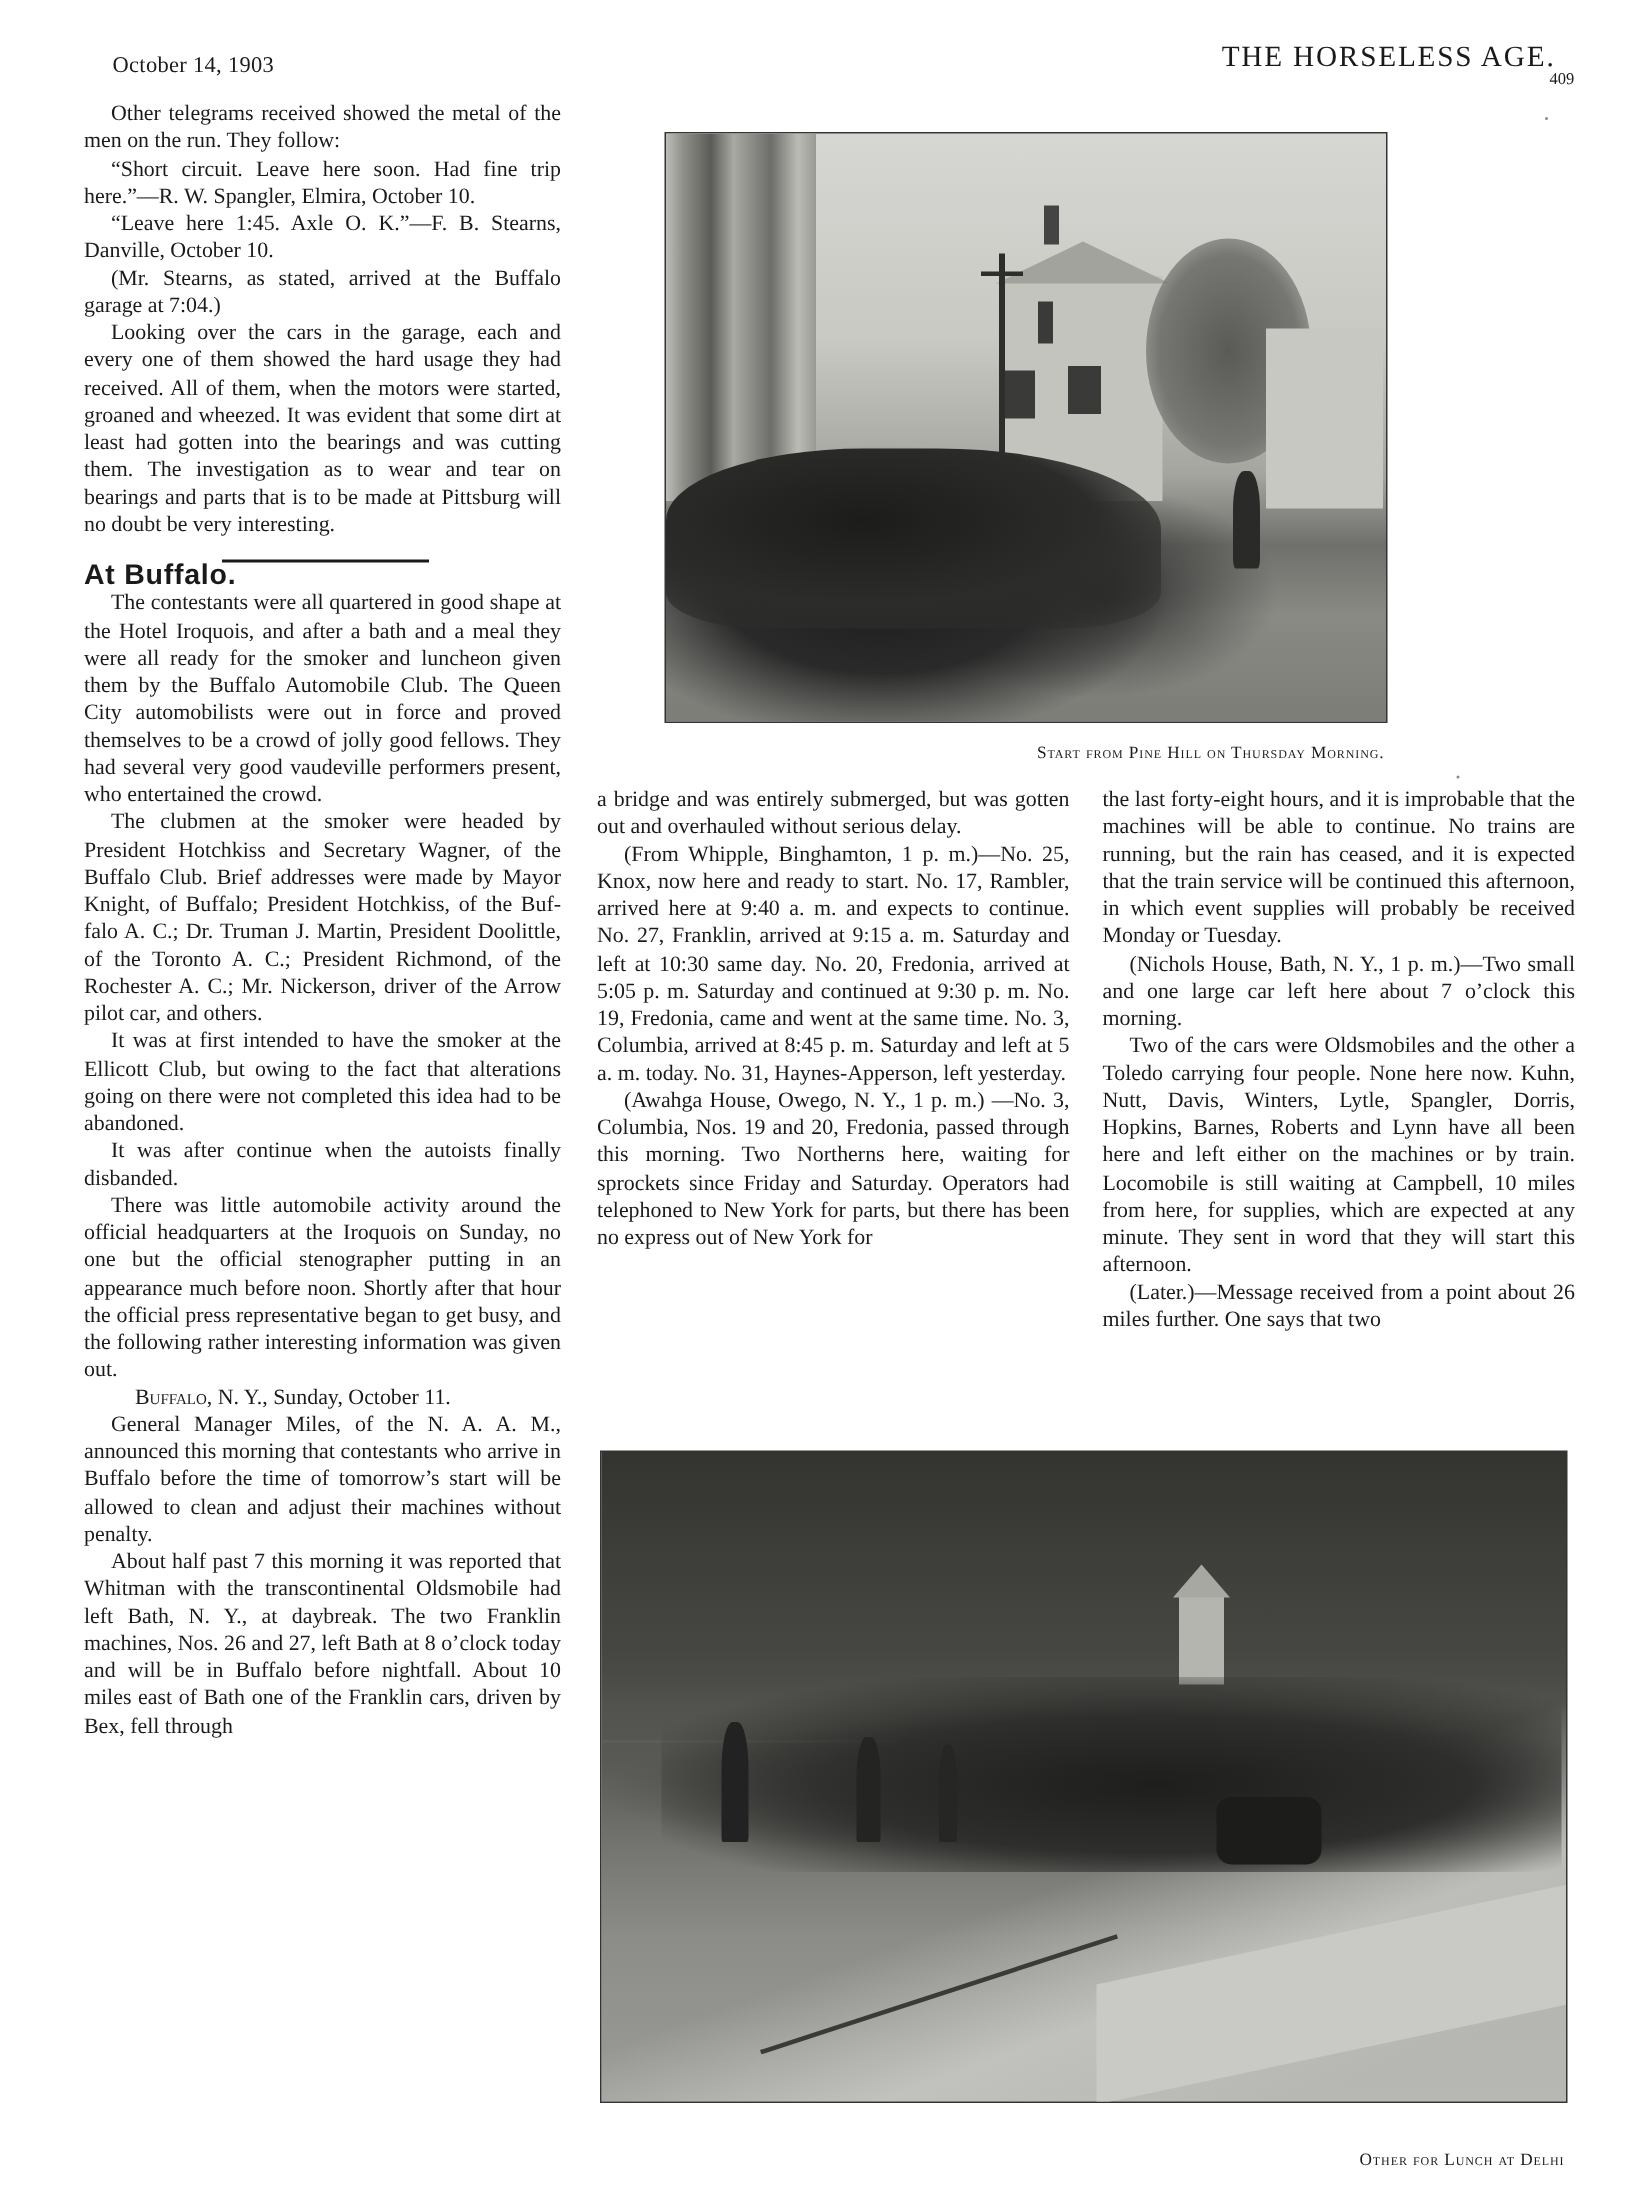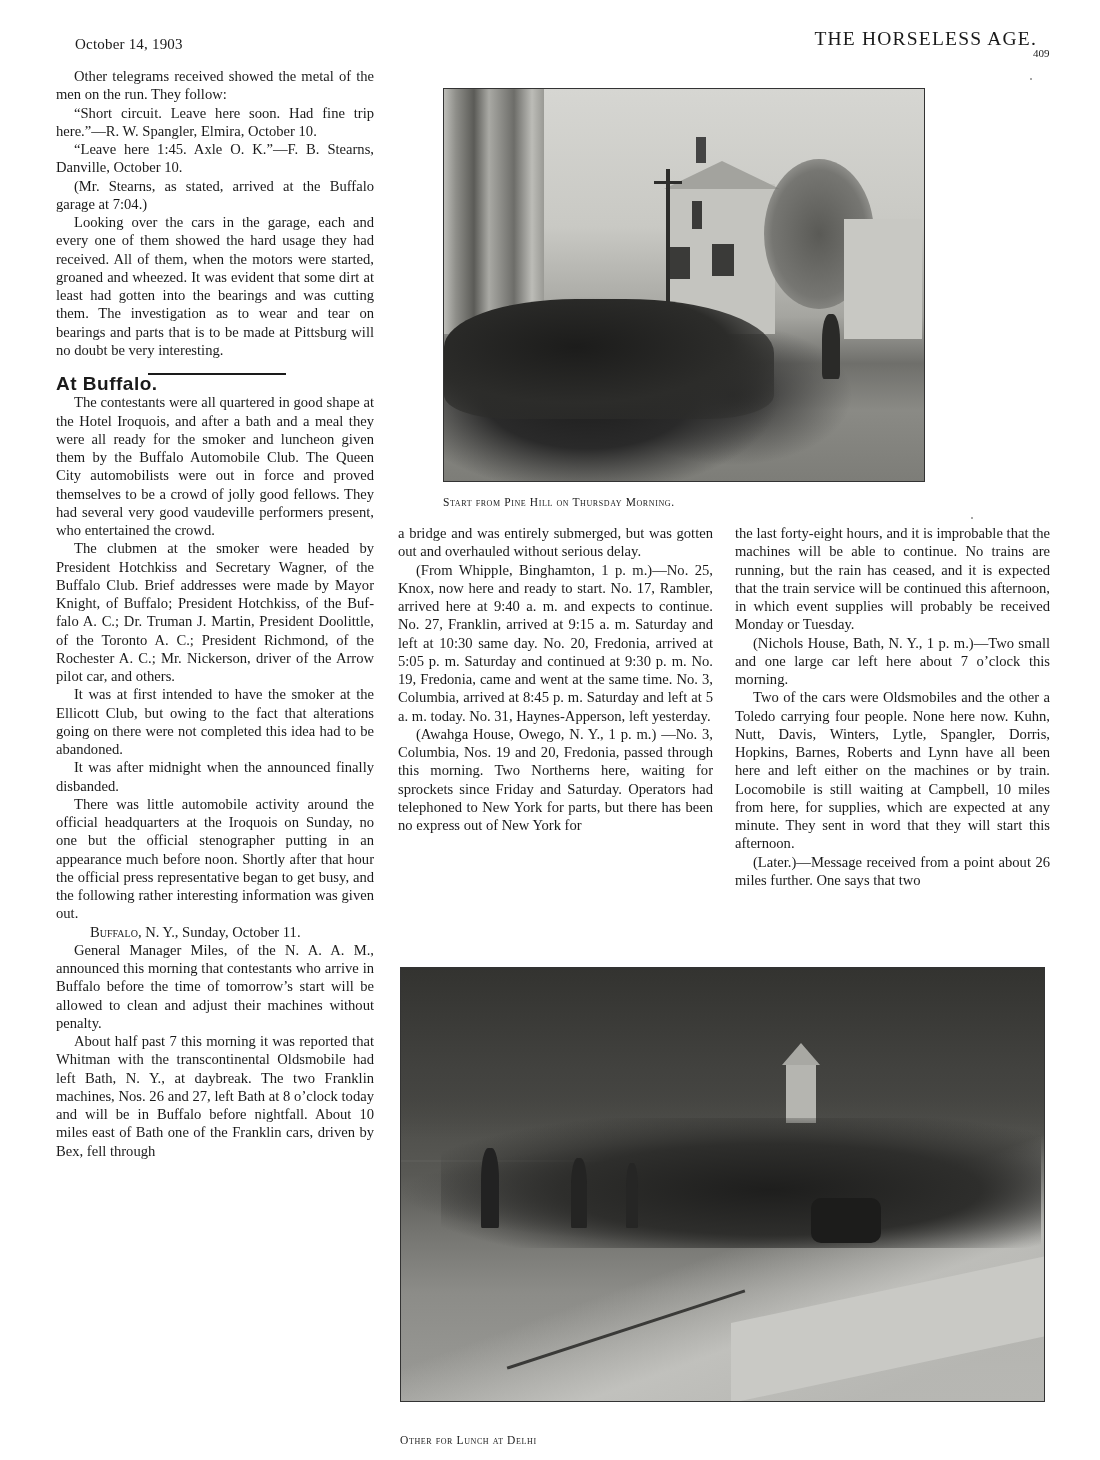--- a/index.html
+++ b/index.html
@@ -41,21 +41,21 @@
   }
   .photo-bot { left: 400px; top: 967px; width: 643px; height: 433px;
     background:
       linear-gradient(160deg, rgba(230,230,226,0) 60%, rgba(200,200,196,0.85) 75%, rgba(190,190,186,0.8) 90%),
       radial-gradient(ellipse 55% 12% at 55% 52%, #2a2a2a 0%, rgba(42,42,42,0) 100%),
       linear-gradient(180deg, #3b3b38 0%, #4a4a46 30%, #595955 48%, #767672 62%, #8c8c88 75%, #9b9b97 100%);
   }
   .ph-shape { position: absolute; }
   .caption {
     position: absolute; font-size: 11.5px; letter-spacing: 0.6px; font-variant: small-caps;
-    text-align: left;
+    text-align: right;
   }
   .cap-top { left: 443px; width: 480px; top: 496px; }
   .cap-bot { left: 400px; width: 643px; top: 1434px; }
 </style>
 </head>
 <body>
 
 <div class="hdr">
   <span class="hdr-date">October 14, 1903</span>
   <span class="hdr-title">THE HORSELESS AGE.</span>
@@ -68,21 +68,21 @@
   <p>Other telegrams received showed the metal of the men on the run. They fol­low:</p>
   <p>“Short circuit. Leave here soon. Had fine trip here.”—R. W. Spangler, Elmira, October 10.</p>
   <p>“Leave here 1:45. Axle O. K.”—F. B. Stearns, Danville, October 10.</p>
   <p>(Mr. Stearns, as stated, arrived at the Buffalo garage at 7:04.)</p>
   <p>Looking over the cars in the garage, each and every one of them showed the hard usage they had received. All of them, when the motors were started, groaned and wheezed. It was evident that some dirt at least had gotten into the bearings and was cutting them. The investigation as to wear and tear on bearings and parts that is to be made at Pittsburg will no doubt be very interesting.</p>
   <div class="rule"></div>
   <p class="sec-head">At Buffalo.</p>
   <p>The contestants were all quartered in good shape at the Hotel Iroquois, and after a bath and a meal they were all ready for the smoker and luncheon given them by the Buffalo Automobile Club. The Queen City automobilists were out in force and proved themselves to be a crowd of jolly good fellows. They had several very good vaudeville performers present, who enter­tained the crowd.</p>
   <p>The clubmen at the smoker were headed by President Hotchkiss and Secretary Wagner, of the Buffalo Club. Brief ad­dresses were made by Mayor Knight, of Buffalo; President Hotchkiss, of the Buf­falo A. C.; Dr. Truman J. Martin, Presi­dent Doolittle, of the Toronto A. C.; Presi­dent Richmond, of the Rochester A. C.; Mr. Nickerson, driver of the Arrow pilot car, and others.</p>
   <p>It was at first intended to have the smoker at the Ellicott Club, but owing to the fact that alterations going on there were not completed this idea had to be abandoned.</p>
-  <p>It was after midnight when the announced finally disbanded.</p>
+  <p>It was after continue when the autoists finally disbanded.</p>
   <p>There was little automobile activity around the official headquarters at the Iroquois on Sunday, no one but the offi­cial stenographer putting in an appearance much before noon. Shortly after that hour the official press representative began to get busy, and the following rather inter­esting information was given out.</p>
   <p class="dateline"><span class="sc">Buffalo</span><span>, N. Y., Sunday, October 11.</span></p>
   <p>General Manager Miles, of the N. A. A. M., announced this morning that contest­ants who arrive in Buffalo before the time of tomorrow’s start will be allowed to clean and adjust their machines without penalty.</p>
   <p>About half past 7 this morning it was reported that Whitman with the transcon­tinental Oldsmobile had left Bath, N. Y., at daybreak. The two Franklin machines, Nos. 26 and 27, left Bath at 8 o’clock to­day and will be in Buffalo before nightfall. About 10 miles east of Bath one of the Franklin cars, driven by Bex, fell through</p>
 </div>
 
 <div class="photo photo-top">
 
   <div class="ph-shape" style="left:0;top:0;width:100px;height:245px;background:linear-gradient(90deg,#bdbdb8 0,#8e8e89 12%,#5b5b57 30%,#a9a9a4 45%,#6d6d69 70%,#bcbcb7 88%,#9a9a95 100%);"></div>
 

